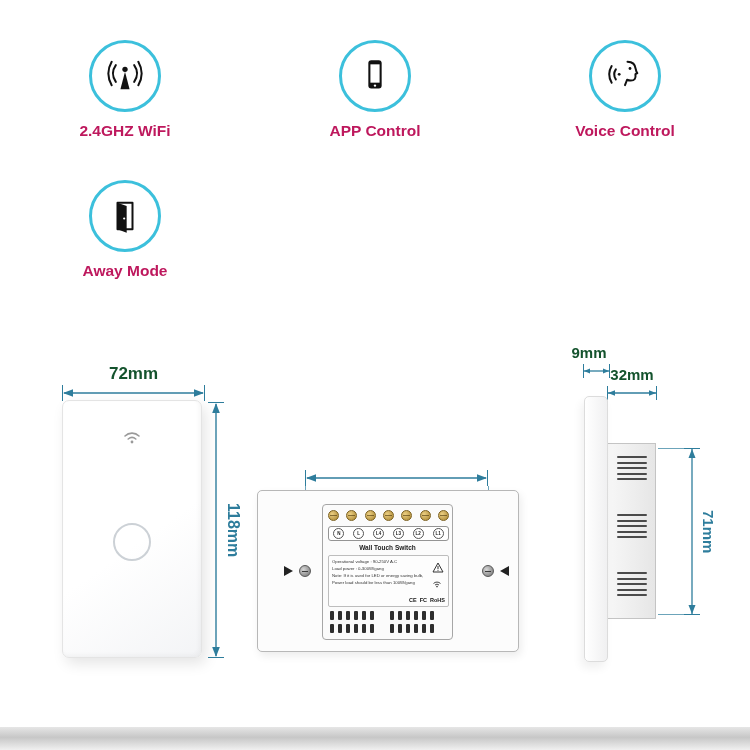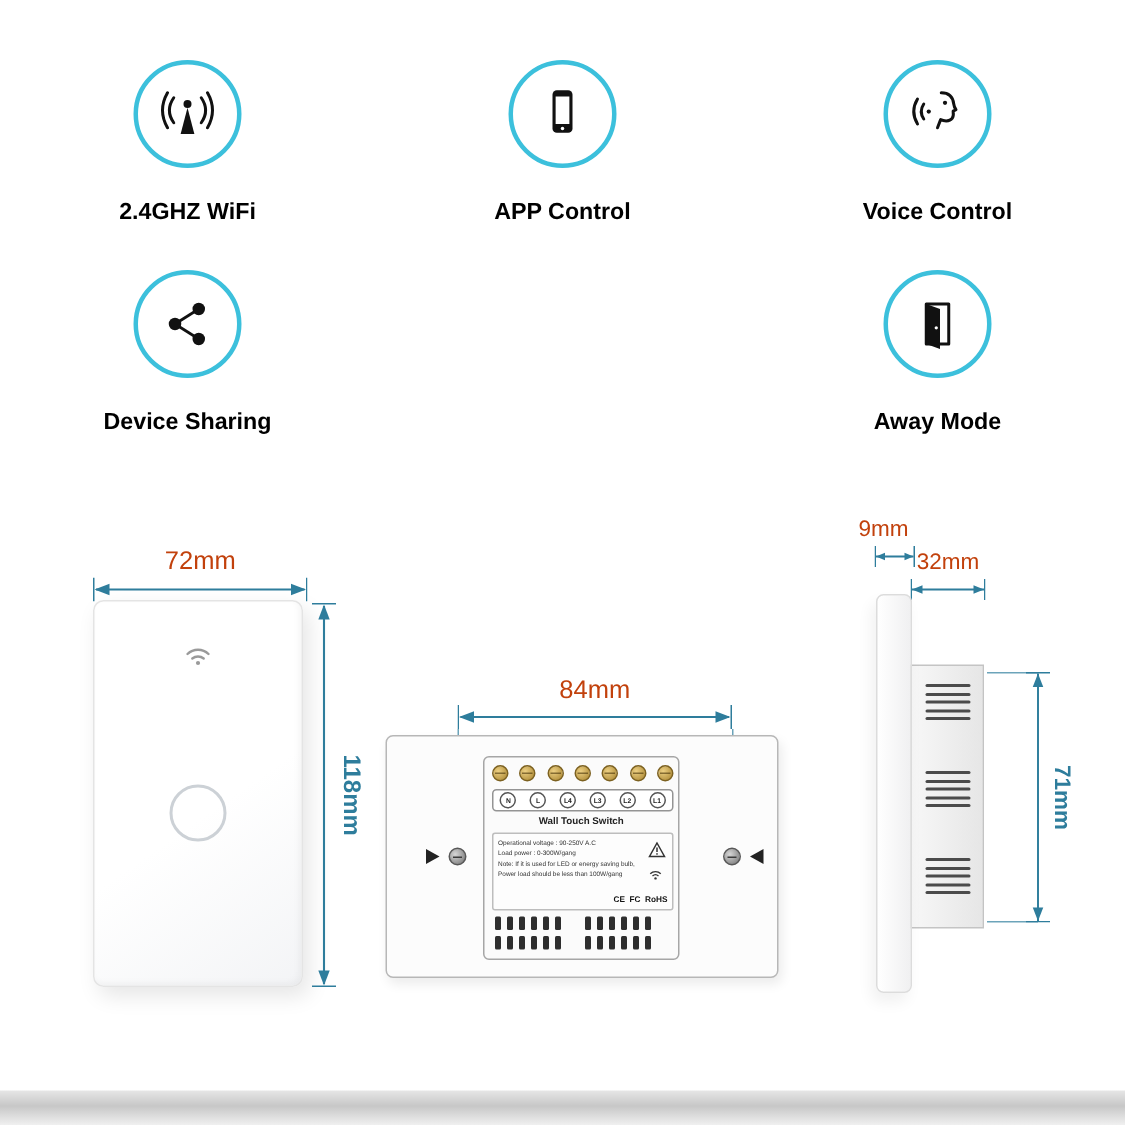--- a/index.html
+++ b/index.html
@@ -6,26 +6,26 @@
   html,body { background:#fff; }
   body { font-family:"Liberation Sans", sans-serif; }
   .canvas { position:relative; width:750px; height:750px; background:#ffffff; overflow:hidden; }
 
   
   .features-row { position:absolute; left:50px; width:650px; display:flex; justify-content:space-between; }
   .row1 { top:40px; } .row2 { top:180px; }
   .feature { width:150px; display:flex; flex-direction:column; align-items:center; }
   .ring { width:72px; height:72px; border-radius:50%; border:3px solid #3cc0dc; background:#fff;
           display:flex; align-items:center; justify-content:center; }
-  .flabel { margin-top:21px; font-size:15.5px; font-weight:bold; color:#000000; white-space:nowrap; }
+  .flabel { margin-top:10px; font-size:15.5px; font-weight:bold; color:#be185d; white-space:nowrap; }
   .s { stroke:#111; stroke-width:2.4; fill:none; stroke-linecap:round; stroke-linejoin:round; }
   .ln { stroke:#111; stroke-width:2.2; }
 
   
-  .dim-label { position:absolute; color:#c2410c; font-weight:normal; font-size:17px; text-align:center; }
+  .dim-label { position:absolute; color:#14532d; font-weight:bold; font-size:17px; text-align:center; }
   .dim-label.small { font-size:15px; }
   .vwrap { position:absolute; display:flex; align-items:center; justify-content:center; }
   .vtext { writing-mode:vertical-rl; color:#2e7d9c; font-weight:bold; font-size:16px; }
   svg.dim { position:absolute; }
   .ext { position:absolute; background:#2e7d9c; opacity:.7; }
 
   
   .front-panel { position:absolute; left:62px; top:400px; width:140px; height:258px;
       background:linear-gradient(145deg,#ffffff 55%,#f3f4f6); border:1px solid #e4e4e4; border-radius:7px;
       box-shadow:4px 6px 14px rgba(0,0,0,.10), inset -2px -2px 4px rgba(0,0,0,.04); }
@@ -120,32 +120,20 @@
         </svg>
       </div>
       <div class="flabel">Voice Control</div>
     </div>
   </div>
 
   <div class="features-row row2">
     <div class="feature">
       <div class="ring">
         <svg width="40" height="40" viewBox="0 0 48 48">
-          <line class="ln" x1="14" y1="24" x2="33" y2="12"></line>
-          <line class="ln" x1="14" y1="24" x2="33" y2="36"></line>
-          <circle cx="14" cy="24" r="5" fill="#111"></circle>
-          <circle cx="33" cy="12" r="5" fill="#111"></circle>
-          <circle cx="33" cy="36" r="5" fill="#111"></circle>
-        </svg>
-      </div>
-      <div class="flabel">Device Sharing</div>
-    </div>
-    <div class="feature">
-      <div class="ring">
-        <svg width="40" height="40" viewBox="0 0 48 48">
           <rect class="s" x="15" y="8" width="18" height="32"></rect>
           <path d="M15 8 L26 12 V44 L15 40 Z" fill="#111"></path>
           <circle cx="23" cy="27" r="1.3" fill="#fff"></circle>
         </svg>
       </div>
       <div class="flabel">Away Mode</div>
     </div>
   </div>
 
   <div class="dim-label" style="left:62px; top:364px; width:143px;">72mm</div>
@@ -172,21 +160,20 @@
     <line x1="0" y1="0.5" x2="16" y2="0.5" stroke="#2e7d9c" stroke-width="1"></line>
     <line x1="0" y1="255.5" x2="16" y2="255.5" stroke="#2e7d9c" stroke-width="1"></line>
     <line x1="8" y1="2" x2="8" y2="254" stroke="#2e7d9c" stroke-width="1.4"></line>
     <path d="M8 1 L4.2 11 H11.8 Z" fill="#2e7d9c"></path>
     <path d="M8 255 L4.2 245 H11.8 Z" fill="#2e7d9c"></path>
   </svg>
   <div class="vwrap" style="left:222px; top:402px; height:256px; width:22px;">
     <span class="vtext">118mm</span>
   </div>
 
-  <div class="dim-label" style="left:305px; top:450px; width:183px;">84mm</div>
   <svg class="dim" style="left:305px; top:470px;" width="183" height="16">
     <line x1="0.5" y1="0" x2="0.5" y2="16" stroke="#2e7d9c" stroke-width="1"></line>
     <line x1="182.5" y1="0" x2="182.5" y2="16" stroke="#2e7d9c" stroke-width="1"></line>
     <line x1="2" y1="8" x2="181" y2="8" stroke="#2e7d9c" stroke-width="1.4"></line>
     <path d="M1 8 L11 4.2 V11.8 Z" fill="#2e7d9c"></path>
     <path d="M182 8 L172 4.2 V11.8 Z" fill="#2e7d9c"></path>
   </svg>
   <div class="ext" style="left:304.5px; top:486px; width:1px; height:78px;"></div>
   <div class="ext" style="left:487.5px; top:486px; width:1px; height:78px;"></div>
 

